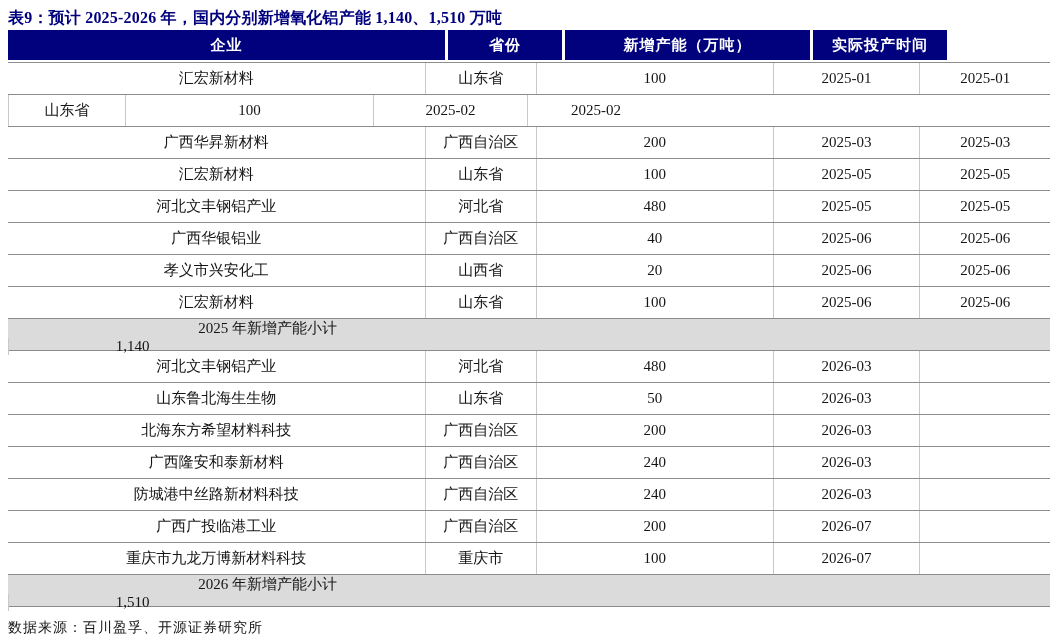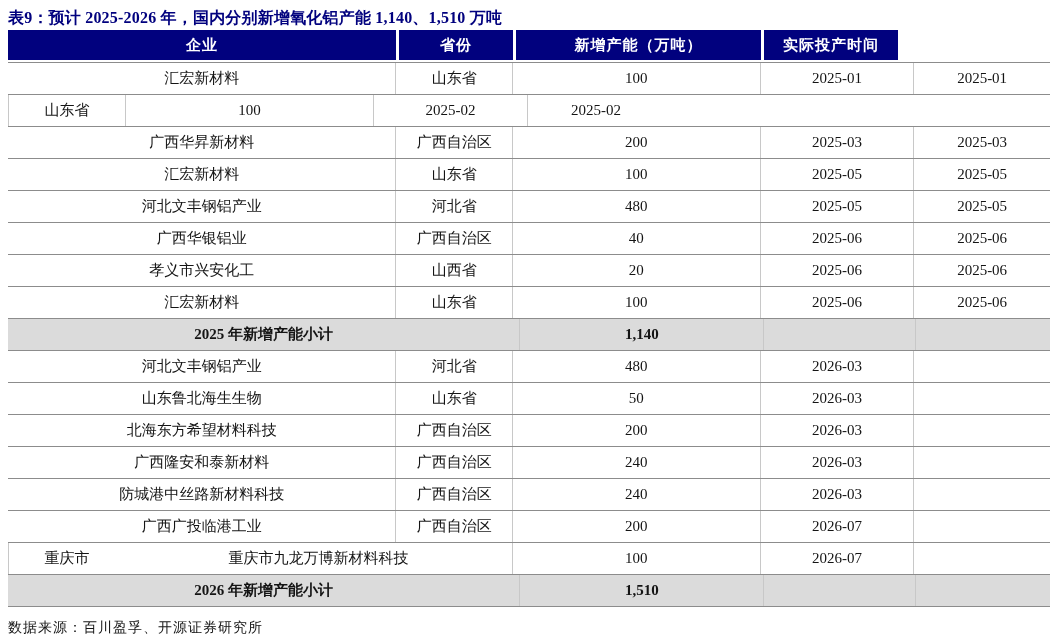--- a/index.html
+++ b/index.html
@@ -16,26 +16,26 @@
   .table{width:1042px;}
   .header-row{display:flex;height:30px;}
   .hcell{
     background:var(--header-bg,#01017E);color:#ffffff;font-weight:bold;
     font-size:15px;display:flex;align-items:center;justify-content:center;
     box-sizing:border-box;letter-spacing:1px;
   }
   .hcell + .hcell{border-left:3px solid #ffffff;}
   .tbody{margin-top:2px;border-top:1px solid var(--row-border,#8C8C8C);}
   .trow{display:flex;height:31px;border-bottom:1px solid var(--row-border,#8C8C8C);}
-  .trow.subtotal{background:var(--subtotal-bg,#DBDBDB);font-weight:bold;}
+  .trow.subtotal{background:var(--subtotal-bg,#DBDBDB);font-weight:normal;flex-direction:column;}
   .tcell{
     display:flex;align-items:center;justify-content:center;
     font-size:15px;color:#141414;box-sizing:border-box;white-space:nowrap;
   }
-  .c0{width:388px;}
+  .c0{width:437px;}
   .c1{width:117px;}
   .c2{width:248px;}
   .c3{width:154px;}
   .c4{width:137px;}
   .merged{width:519px;}
   .tcell.c1,.tcell.c2,.tcell.c3,.tcell.c4{border-left:1px solid var(--col-separator,#C8C8C8);}
   .source-note{margin-top:12px;font-size:14px;color:#141414;letter-spacing:1px;}
 </style>
 </head>
 <body>
@@ -148,22 +148,22 @@
           <div class="tcell c4"></div>
         </div>
         <div class="trow">
           <div class="tcell c0">广西广投临港工业</div>
           <div class="tcell c1">广西自治区</div>
           <div class="tcell c2">200</div>
           <div class="tcell c3">2026-07</div>
           <div class="tcell c4"></div>
         </div>
         <div class="trow">
+          <div class="tcell c0">重庆市九龙万博新材料科技</div>
           <div class="tcell c1">重庆市</div>
-          <div class="tcell c0">重庆市九龙万博新材料科技</div>
           <div class="tcell c2">100</div>
           <div class="tcell c3">2026-07</div>
           <div class="tcell c4"></div>
         </div>
         <div class="trow subtotal">
           <div class="tcell merged">2026 年新增产能小计</div>
           <div class="tcell c2">1,510</div>
           <div class="tcell c3"></div>
           <div class="tcell c4"></div>
         </div>

